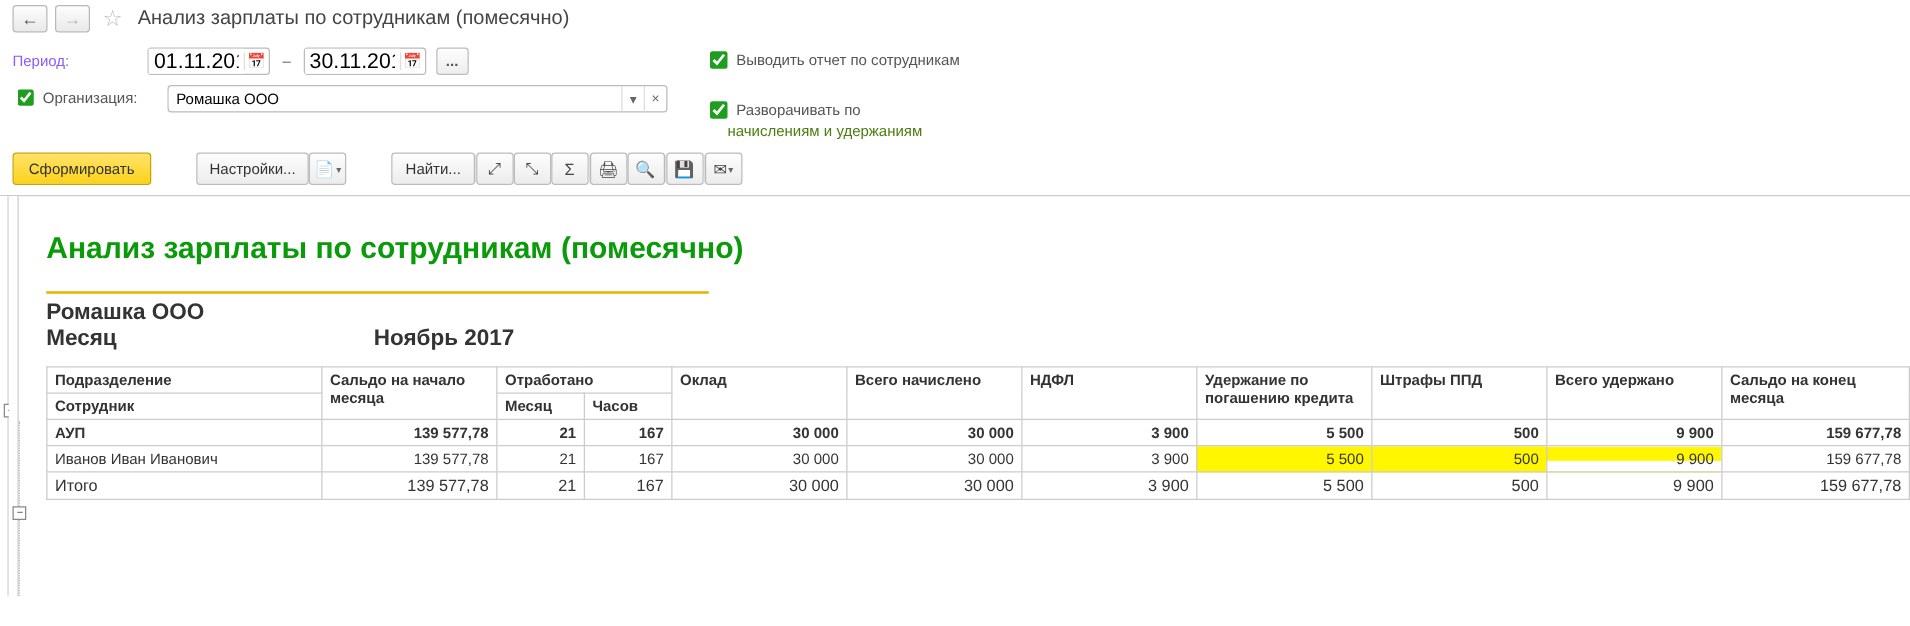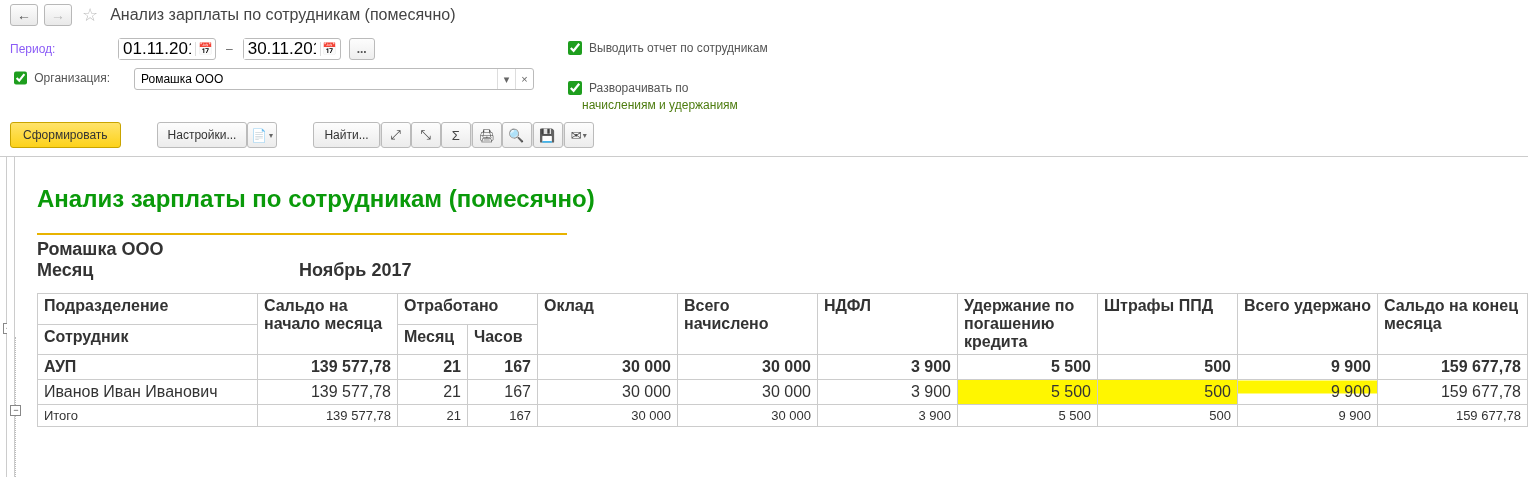--- a/index.html
+++ b/index.html
@@ -97,21 +97,21 @@
     color:#0a9a0a;font-size:24px;font-weight:bold;
     padding:28px 0 2px 22px;
   }
   .title-underline{border-bottom:2px solid #e8b300;margin-left:22px;width:530px;height:20px;}
   .meta{padding:4px 0 12px 22px;}
   .meta-row{display:flex;}
   .meta-lbl{width:262px;font-size:18px;font-weight:bold;color:#333;}
   .meta-val{font-size:18px;font-weight:bold;color:#333;}
   table.rep{border-collapse:collapse;margin-left:22px;width:1470px;table-layout:fixed;}
   table.rep th, table.rep td{
-    border:1px solid #ccc;padding:3px 6px;font-size:16px;vertical-align:top;
+    border:1px solid #ccc;padding:3px 6px;font-size:12px;vertical-align:top;
   }
   table.rep th{font-weight:bold;text-align:left;background:#fff;}
   .num{text-align:right;}
   tr.dept td{font-weight:bold;}
   tr.total td{font-size:13px;}
   .hl{background:#fff600;}
   .hl-split{
     background:linear-gradient(to bottom,#fff600 0%,#fff600 55%,#ffffff 55%,#ffffff 100%);
   }
   .col-w1{width:220px;}

